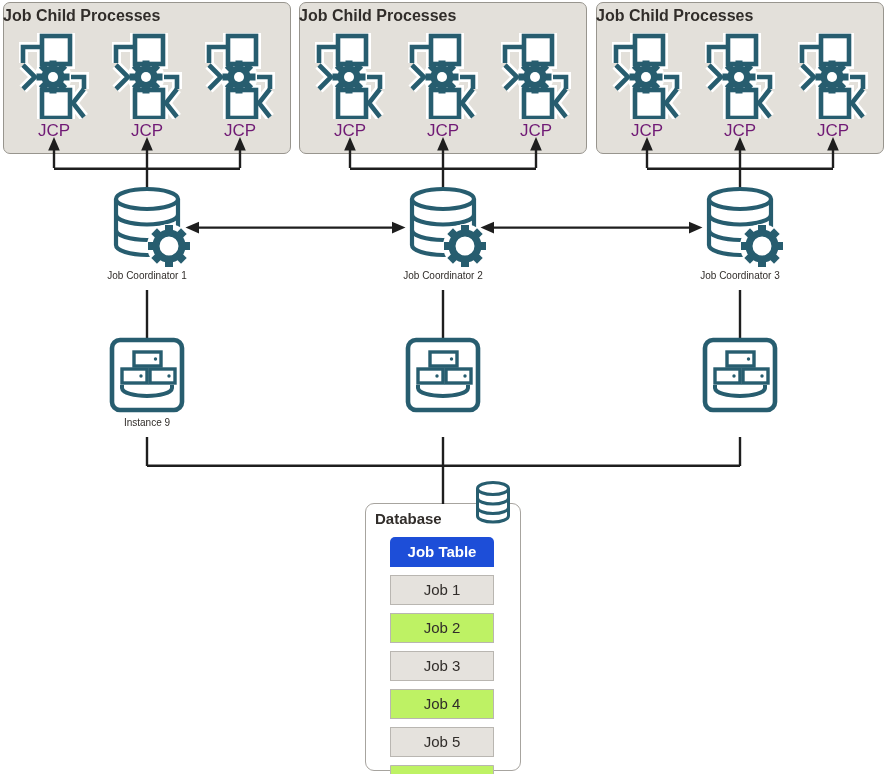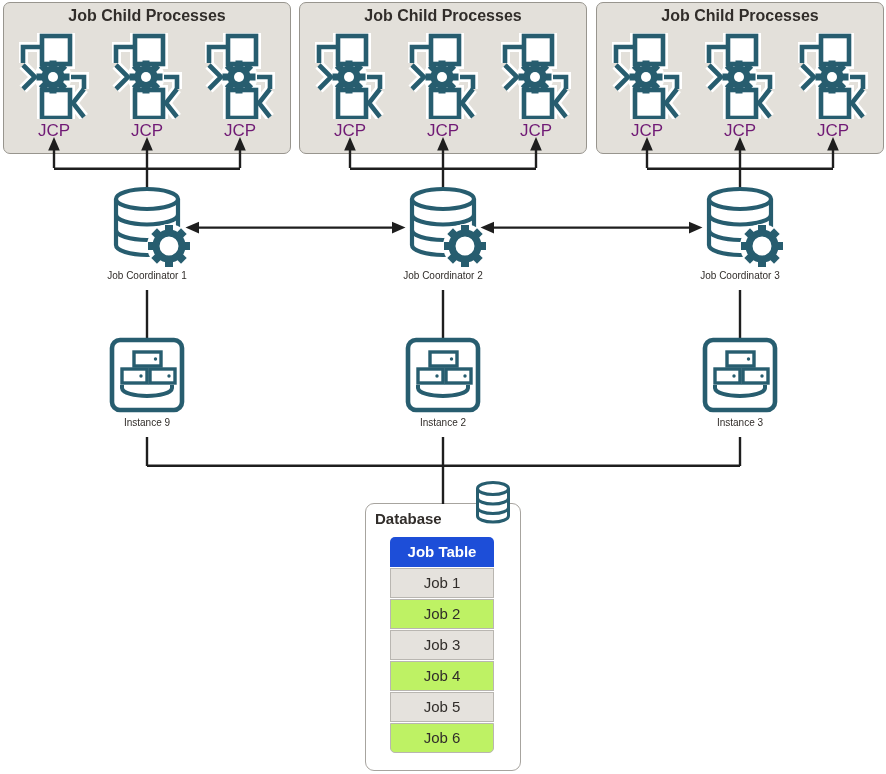--- a/index.html
+++ b/index.html
@@ -7,21 +7,21 @@
     position:relative;width:886px;height:774px;background:#ffffff;
     font-family:"Liberation Sans", sans-serif;color:#312d2a;overflow:hidden;
   }
   
   .jcp-box{
     position:absolute;top:2px;width:288px;height:152px;
     background:#e3e0da;border:1px solid #98958e;border-radius:7px;
     box-sizing:border-box;z-index:1;
   }
   .jcp-box-title{
-    position:absolute;top:7px;left:0;width:100%;text-align:center;
+    position:absolute;top:7px;left:0;width:100%;text-align:left;
     font-size:16px;font-weight:bold;color:#312d2a;z-index:2;
   }
   .jcp-unit{position:absolute;top:33px;width:70px;z-index:2;}
   .jcp-unit .lbl{
     width:100%;text-align:center;font-size:17px;color:#701a75;margin-top:-2px;
   }
   
   #overlay{position:absolute;left:0;top:0;z-index:3;pointer-events:none;}
   
   .abs-icon{position:absolute;z-index:4;}
@@ -38,21 +38,21 @@
     position:absolute;left:375px;top:510px;font-size:15px;font-weight:bold;
     color:#312d2a;z-index:4;
   }
   #job-table{position:absolute;left:390px;top:537px;width:104px;z-index:4;}
   #job-table .hdr{
     height:30px;line-height:30px;text-align:center;background:#1d4ed8;
     color:#ffffff;font-weight:bold;font-size:15px;border-radius:5px 5px 0 0;
   }
   #job-table .row{
     height:30px;line-height:28px;text-align:center;font-size:15px;color:#312d2a;
-    border:1px solid #b9b6b1;box-sizing:border-box;margin-top:1px;
+    border:1px solid #b9b6b1;box-sizing:border-box;margin-top:8px;
   }
   #job-table .row.alt{background:#e5e2dd;}
   #job-table .row.norm{background:#bef264;}
   #job-table .row.last{border-radius:0 0 5px 5px;}
 </style>
 </head>
 <body>
 
 <div id="page">
 
@@ -248,22 +248,20 @@
       <use href="#sym-instance"></use>
     </svg>
   <svg class="abs-icon" style="left:405px;top:337px" width="76" height="76" viewBox="0 0 76 76">
       <use href="#sym-instance"></use>
     </svg>
   <svg class="abs-icon" style="left:702px;top:337px" width="76" height="76" viewBox="0 0 76 76">
       <use href="#sym-instance"></use>
     </svg>
 
   <div class="node-label" style="left:67px;top:417px;width:160px">Instance 9</div>
-  <div class="node-label" style="left:363px;top:417px;width:160px">Instance 2</div>
-  <div class="node-label" style="left:660px;top:417px;width:160px">Instance 3</div>
 
   <div id="db-box"></div>
   <svg class="abs-icon" style="left:474px;top:480px;z-index:5" width="38" height="46" viewBox="0 0 38 46">
       <use href="#sym-db"></use>
     </svg>
   <div id="db-label">Database</div>
 
   <div id="job-table">
     <div class="hdr">Job Table</div>
     <div class="row alt">Job 1</div>

